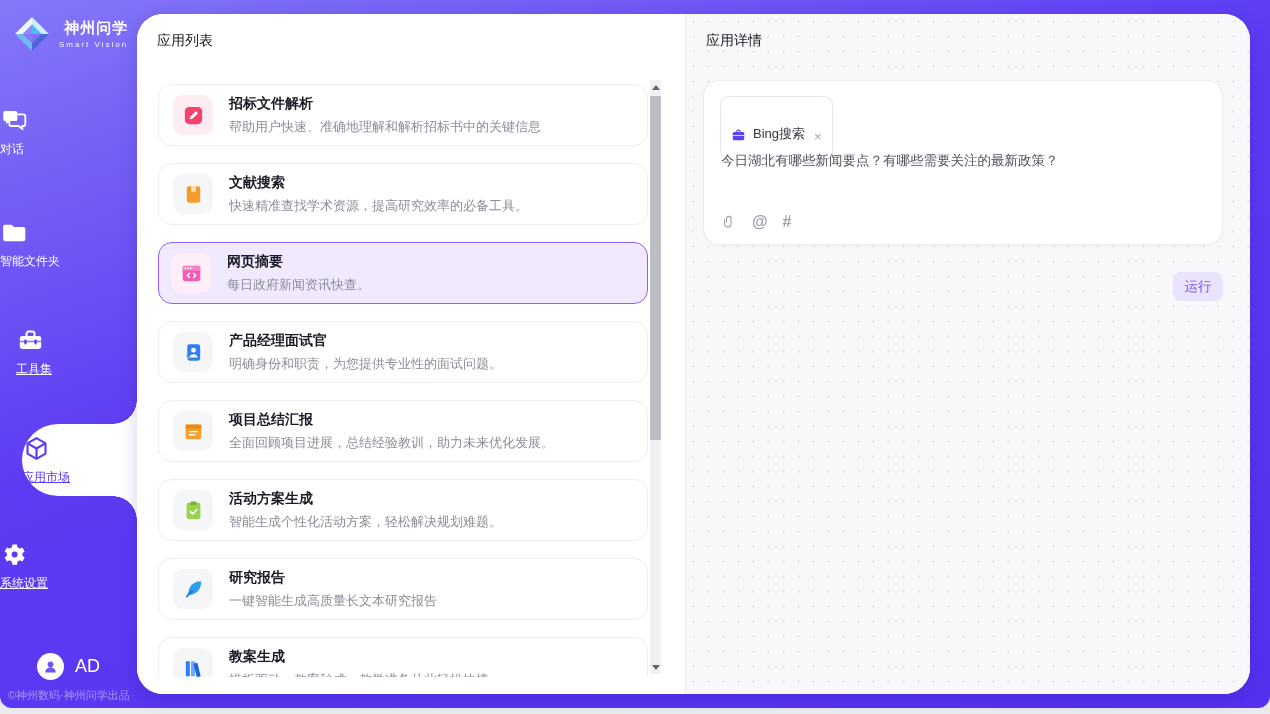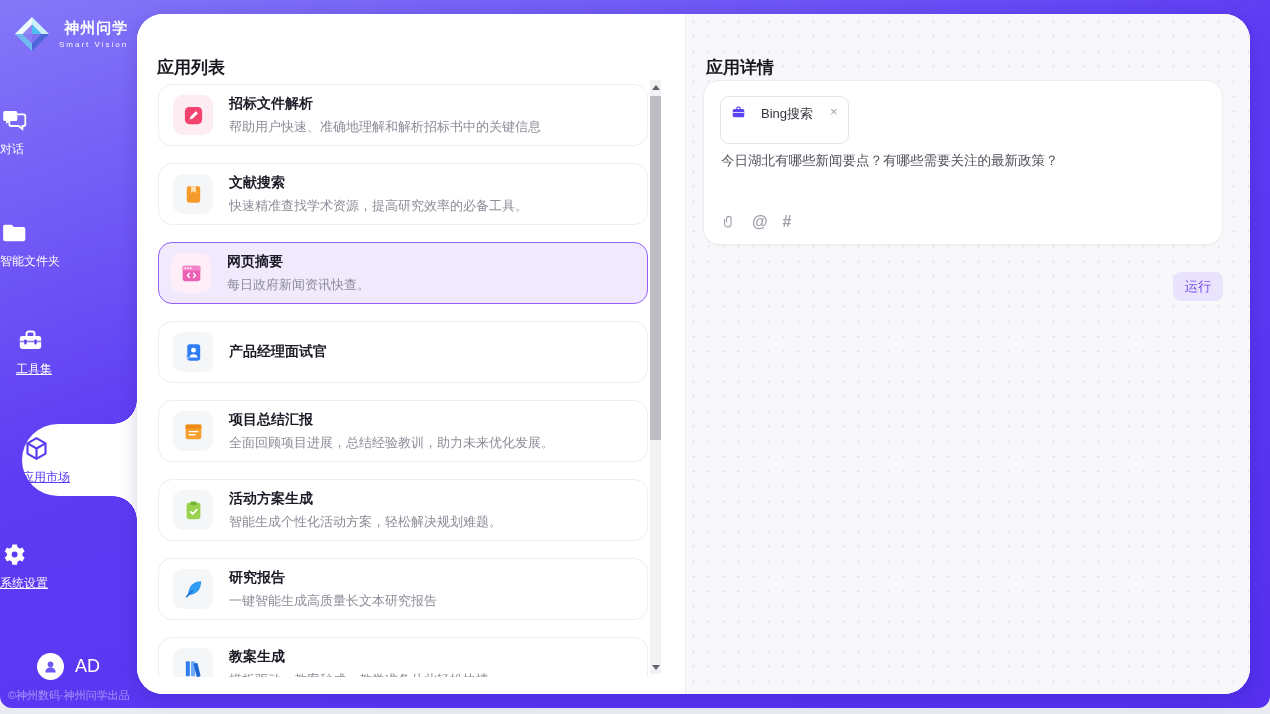--- a/index.html
+++ b/index.html
@@ -64,21 +64,21 @@
     background:#fff;border-radius:26px;overflow:hidden;display:flex;
     box-shadow:0 4px 18px rgba(30,10,120,.18);
   }
   .list-panel{width:548px;position:relative;background:#fff;flex:none;}
   .detail-panel{
     flex:1;position:relative;border-left:1px solid #ececf2;
     background-color:#f8f8fa;
     background-image:radial-gradient(#e7e7ef 1px,transparent 1.2px);
     background-size:15px 15px;
   }
-  .panel-title{position:absolute;left:20px;top:42px;font-size:17px;font-weight:bold;color:#17171f;}
+  .panel-title{position:absolute;left:20px;top:18px;font-size:14px;font-weight:normal;color:#17171f;}
   
   .cards{position:absolute;left:21px;top:70px;width:490px;bottom:17px;overflow:hidden;}
   .app-card{
     box-sizing:border-box;height:62px;margin-bottom:17px;border:1px solid #ededf2;
     border-radius:14px;background:#fff;display:flex;align-items:center;
     padding:0 14px;cursor:pointer;
   }
   .app-card.selected{background:#f1e9fe;border:1px solid #9061f7;padding-left:12px;}
   .app-ic{
     width:40px;height:40px;border-radius:10px;background:#f5f6f8;flex:none;
@@ -98,22 +98,22 @@
   .tri-up{width:0;height:0;border-left:4px solid transparent;border-right:4px solid transparent;border-bottom:5px solid #63636e;}
   .tri-down{width:0;height:0;border-left:4px solid transparent;border-right:4px solid transparent;border-top:5px solid #63636e;}
   .sb-thumb{position:absolute;left:0;top:16px;width:11px;height:344px;background:#bdbdc3;cursor:pointer;}
   
   .composer{
     position:absolute;left:17px;top:66px;width:520px;height:165px;background:#fff;
     border:1px solid #ececf2;border-radius:16px;box-sizing:border-box;
     box-shadow:0 1px 3px rgba(20,20,60,.03);
   }
   .tool-tag{
-    position:absolute;left:16px;top:15px;height:30px;display:inline-flex;align-items:flex-start;
-    gap:15px;padding:8px 10px;border:1px solid #e4e4ec;border-radius:9px;background:#fff;cursor:pointer;
+    position:absolute;left:16px;top:15px;height:30px;display:inline-flex;align-items:flex-end;
+    gap:7px;padding:16px 10px;border:1px solid #e4e4ec;border-radius:9px;background:#fff;cursor:pointer;
   }
   .tool-tag svg{width:15px;height:15px;}
   .tag-label{font-size:13px;color:#33333d;}
   .tag-close{font-size:13px;color:#a2a2ae;margin-left:2px;cursor:pointer;line-height:1;}
   .prompt{
     position:absolute;left:17px;top:70px;right:16px;font-size:13.5px;color:#51515d;
     line-height:1.5;cursor:text;
   }
   .composer-icons{position:absolute;left:17px;bottom:13px;display:flex;align-items:center;gap:15px;}
   .cic{color:#9fa0ab;display:flex;align-items:center;justify-content:center;cursor:pointer;}
@@ -259,20 +259,21 @@
     <span class="app-ic">
               <svg viewBox="0 0 24 24">
                 <rect x="5.5" y="3.5" width="13.5" height="17" rx="2.6" fill="#2f7ef3"></rect>
                 <circle cx="12" cy="9.6" r="2.5" fill="#fff"></circle>
                 <path d="M7.6 17.3a4.5 4.5 0 0 1 8.8 0z" fill="#fff"></path>
                 <path d="M3.5 13.5l4.5 5-2.3.6z" fill="#8ab6f8"></path>
               </svg>
             </span>
     <span class="app-txt">
       <span class="app-name">产品经理面试官</span>
+      <span class="app-desc">明确身份和职责，为您提供专业性的面试问题。</span>
     </span>
   </div>
           <div class="app-card">
     <span class="app-ic">
               <svg viewBox="0 0 24 24">
                 <rect x="3.8" y="4.8" width="16.4" height="15.4" rx="2.4" fill="#f6a12f"></rect>
                 <rect x="3.8" y="4.8" width="16.4" height="4.2" fill="#ec8a15"></rect>
                 <rect x="7" y="11.4" width="10" height="1.5" rx="0.7" fill="#fff"></rect>
                 <rect x="7" y="14.6" width="7" height="1.5" rx="0.7" fill="#fff"></rect>
               </svg>

